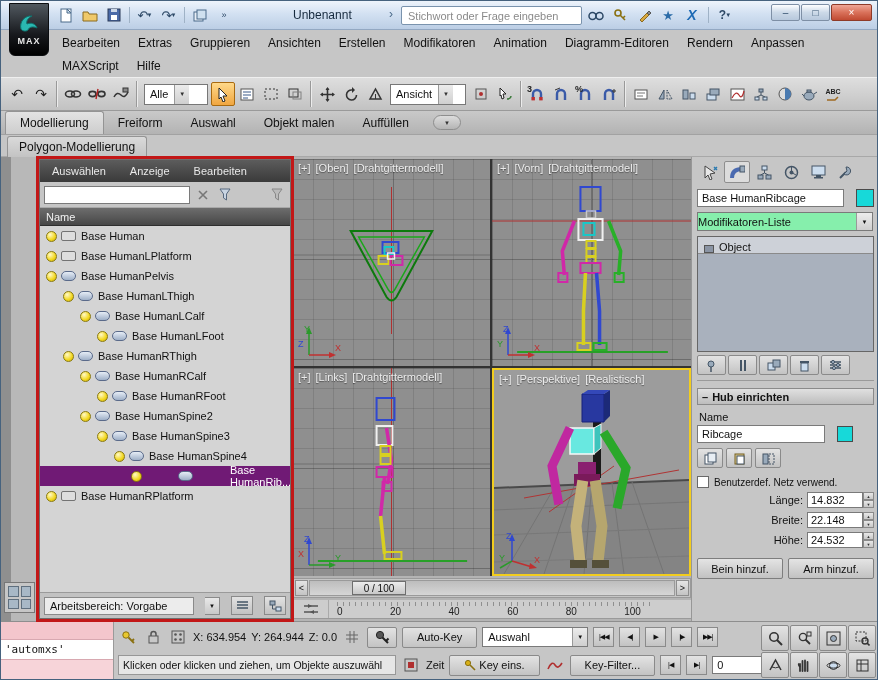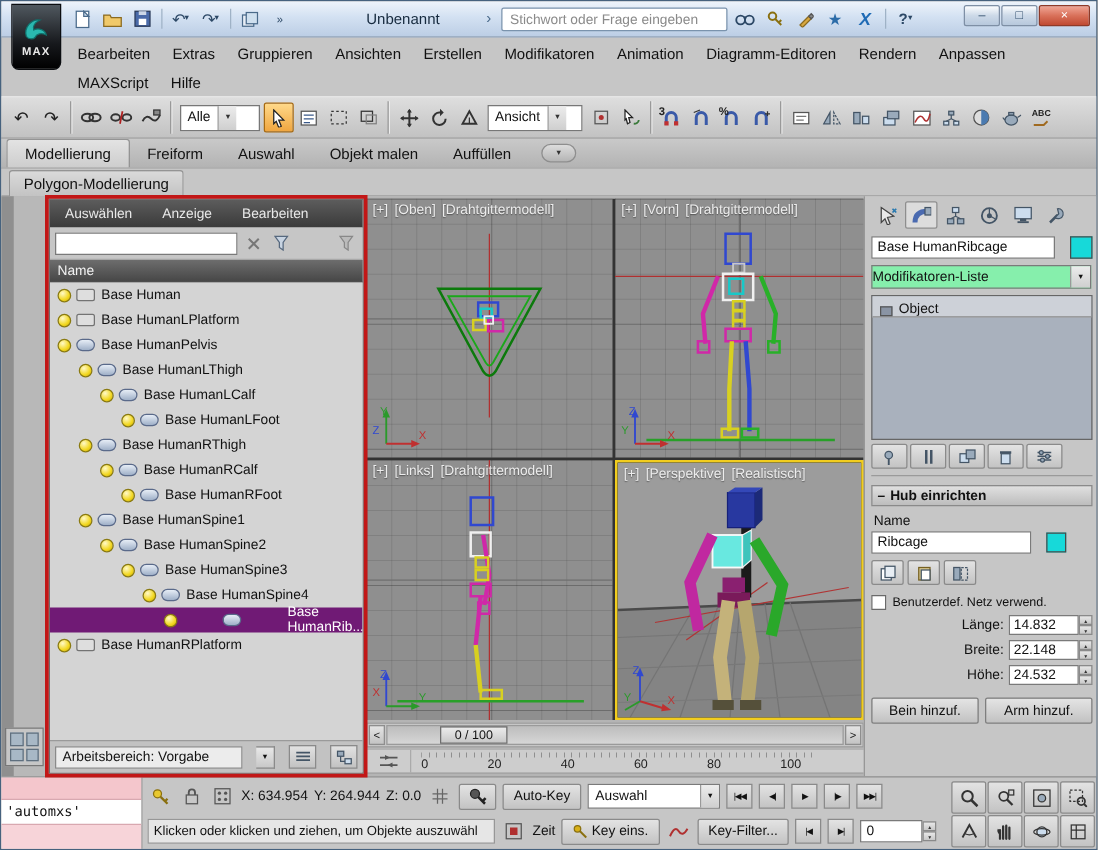--- a/index.html
+++ b/index.html
@@ -129,21 +129,21 @@
 
 .statusbar{position:absolute;left:0;top:620px;width:878px;height:59px;background:#c6c6c6;border-top:1px solid #8e8e8e;}
 .listener{position:absolute;left:0;top:0;width:113px;height:59px;border-right:1px solid #9a9a9a;}
 .l-pink{height:18px;background:#f4c6cc;border-bottom:1px solid #d8a8b0;}
 .l-white{height:20px;background:#fff;font-size:11px;font-family:"DejaVu Sans Mono",monospace;display:flex;align-items:center;padding-left:4px;border-bottom:1px solid #d8a8b0;}
 .l-pink2{height:20px;background:#f7d4d9;}
 .srow{position:absolute;display:flex;align-items:center;gap:5px;}
 .srow.r1{left:117px;top:3px;height:24px;}
 .srow.r2{left:117px;top:31px;height:24px;}
 .coord{font-size:11px;white-space:nowrap;}
-.stbtn{height:21px;border:1px solid #8a8a8a;background:linear-gradient(#e3e3e3,#c3c3c3);border-radius:2px;display:flex;align-items:center;justify-content:center;font-size:11px;padding:0 8px;white-space:nowrap;}
+.stbtn{height:21px;border:1px solid #8a8a8a;background:linear-gradient(#e3e3e3,#c3c3c3);border-radius:2px;display:flex;align-items:center;justify-content:center;font-size:11px;padding:0 14px;white-space:nowrap;}
 .stico{width:20px;height:20px;display:flex;align-items:center;justify-content:center;}
 .selcombo{width:106px;height:20px;background:#fff;border:1px solid #7a7a7a;display:flex;align-items:center;font-size:11px;padding-left:5px;}
 .selcombo .arr{margin-left:auto;width:15px;height:18px;border-left:1px solid #999;background:linear-gradient(#ececec,#cfcfcf);display:flex;align-items:center;justify-content:center;font-size:6px;}
 .tpbtn{width:21px;height:20px;border:1px solid #8a8a8a;background:linear-gradient(#e3e3e3,#c3c3c3);display:flex;align-items:center;justify-content:center;font-size:7px;letter-spacing:-1px;}
 .prompt{width:278px;height:20px;background:#e6e6e6;border:1px solid #979797;font-size:10.5px;display:flex;align-items:center;padding-left:4px;overflow:hidden;white-space:nowrap;}
 .framefield{width:50px;height:18px;background:#fff;border:1px solid #7a7a7a;font-size:11px;display:flex;align-items:center;padding-left:4px;}
 .navcluster{position:absolute;right:3px;top:3px;display:grid;grid-template-columns:repeat(4,28px);grid-auto-rows:26px;gap:1px;}
 .navbtn{border:1px solid #8a8a8a;background:linear-gradient(#e3e3e3,#c3c3c3);border-radius:2px;display:flex;align-items:center;justify-content:center;}
 </style>
 </head>
@@ -513,25 +513,20 @@
           </div>
         <div class="sx-row ind2">
             <span class="bulb"></span>
             <span class="objicon"></span>
             <span>Base HumanRCalf</span>
           </div>
         <div class="sx-row ind3">
             <span class="bulb"></span>
             <span class="objicon"></span>
             <span>Base HumanRFoot</span>
-          </div>
-        <div class="sx-row ind1">
-            <span class="bulb"></span>
-            <span class="objicon"></span>
-            <span>Base HumanSpine1</span>
           </div>
         <div class="sx-row ind2">
             <span class="bulb"></span>
             <span class="objicon"></span>
             <span>Base HumanSpine2</span>
           </div>
         <div class="sx-row ind3">
             <span class="bulb"></span>
             <span class="objicon"></span>
             <span>Base HumanSpine3</span>

